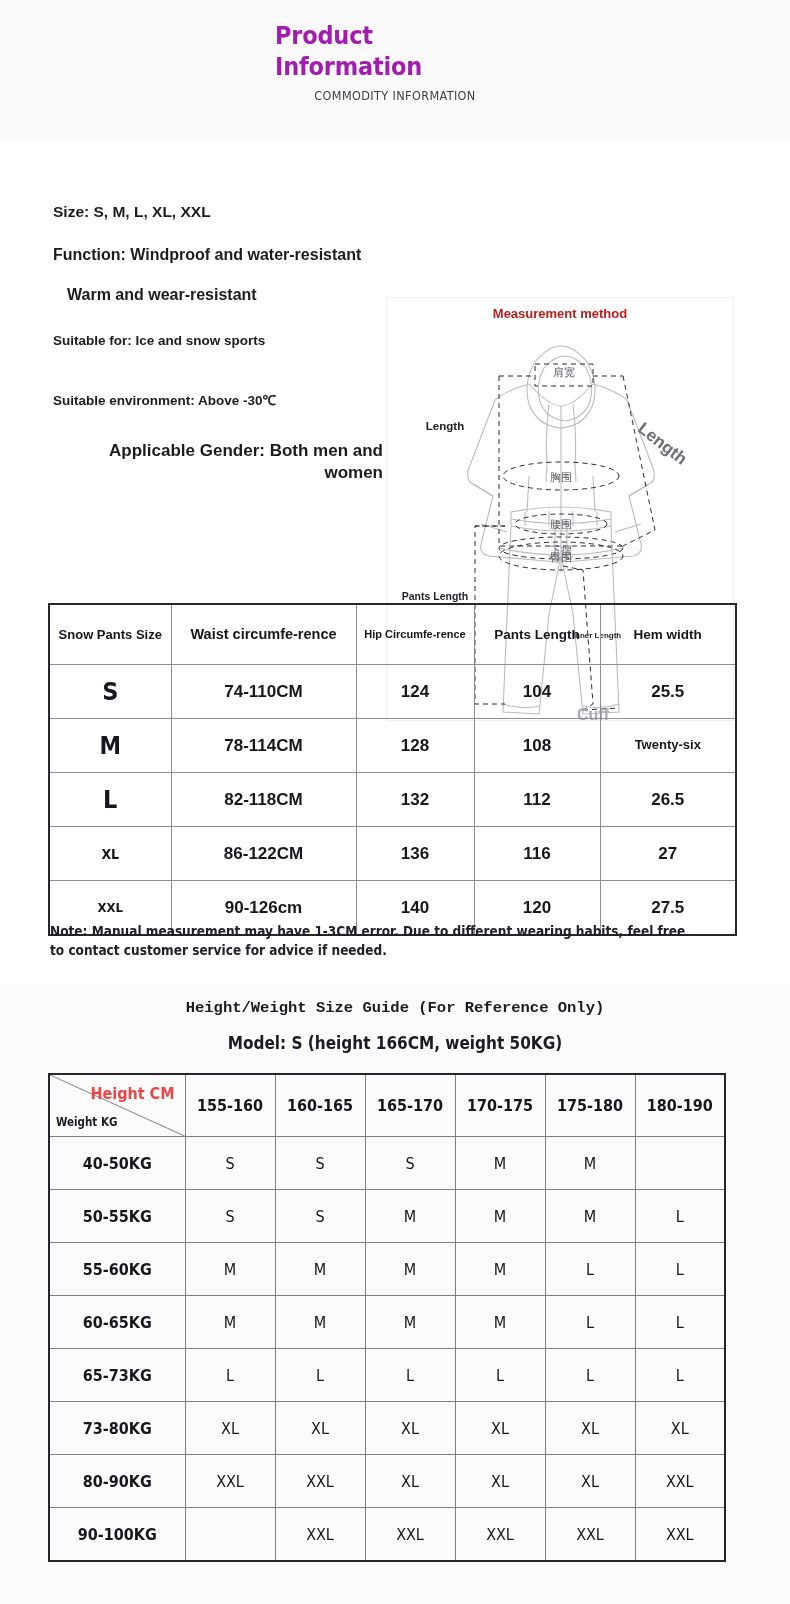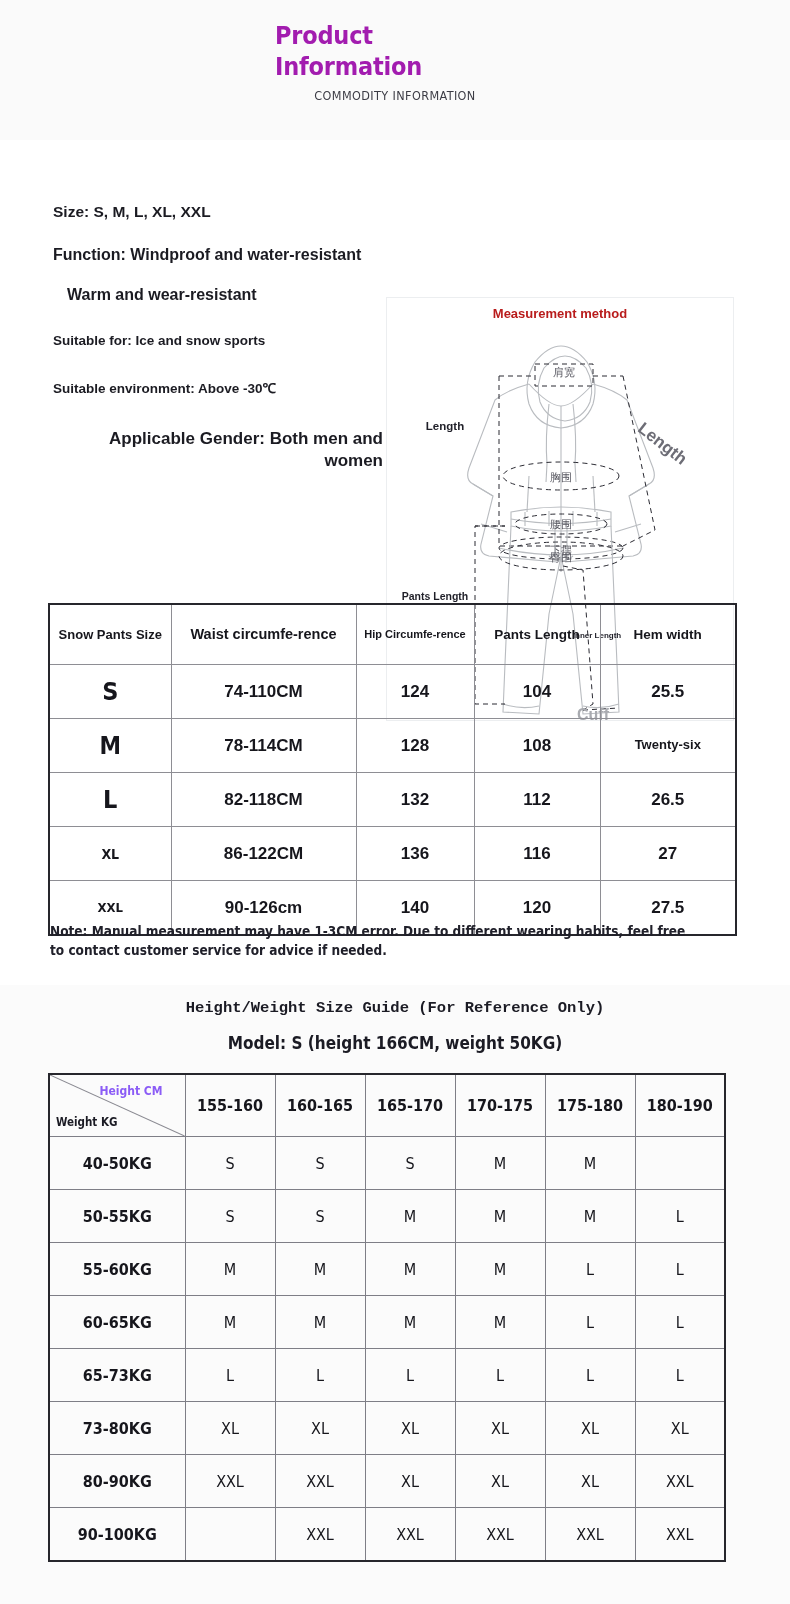--- a/index.html
+++ b/index.html
@@ -61,21 +61,21 @@
     width: 330px;
   }
   .spec-item {
     font-weight: bold;
     color: #1b1b22;
     line-height: 1.28;
   }
   .spec-item.s0 { font-size: 15.5px; margin-bottom: 23px; }
   .spec-item.s1 { font-size: 16px; margin-bottom: 20px; }
   .spec-item.s2 { font-size: 16px; margin-bottom: 26px; padding-left: 14px; }
-  .spec-item.s3 { font-size: 13.5px; margin-bottom: 31px; }
+  .spec-item.s3 { font-size: 13.5px; margin-bottom: 43px; }
   .spec-item.s4 { font-size: 13.5px; margin-bottom: 31px; }
   .spec-item.s5 { font-size: 17px; margin-bottom: 12px; text-align: right; }
 
   
   .diagram {
     position: absolute;
     left: 386px;
     top: 157px;
     width: 348px;
     height: 424px;
@@ -222,26 +222,26 @@
   .corner-cell {
     position: relative;
     padding: 0;
   }
   .corner-cell .diag {
     position: absolute;
     left: 0; top: 0; width: 100%; height: 100%;
   }
   .corner-h {
     position: absolute;
-    right: 22px;
+    right: 10px;
     top: 9px;
     font-family: "DejaVu Sans Condensed", "Liberation Sans Narrow", "Liberation Sans", sans-serif;
     font-weight: bold;
-    font-size: 12px;
-    color: #8b5cf6;
+    font-size: 16px;
+    color: #ef4444;
   }
   .corner-w {
     position: absolute;
     left: 6px;
     bottom: 7px;
     font-family: "DejaVu Sans Condensed", "Liberation Sans Narrow", "Liberation Sans", sans-serif;
     font-weight: bold;
     font-size: 11.5px;
     color: #1b1b24;
   }

